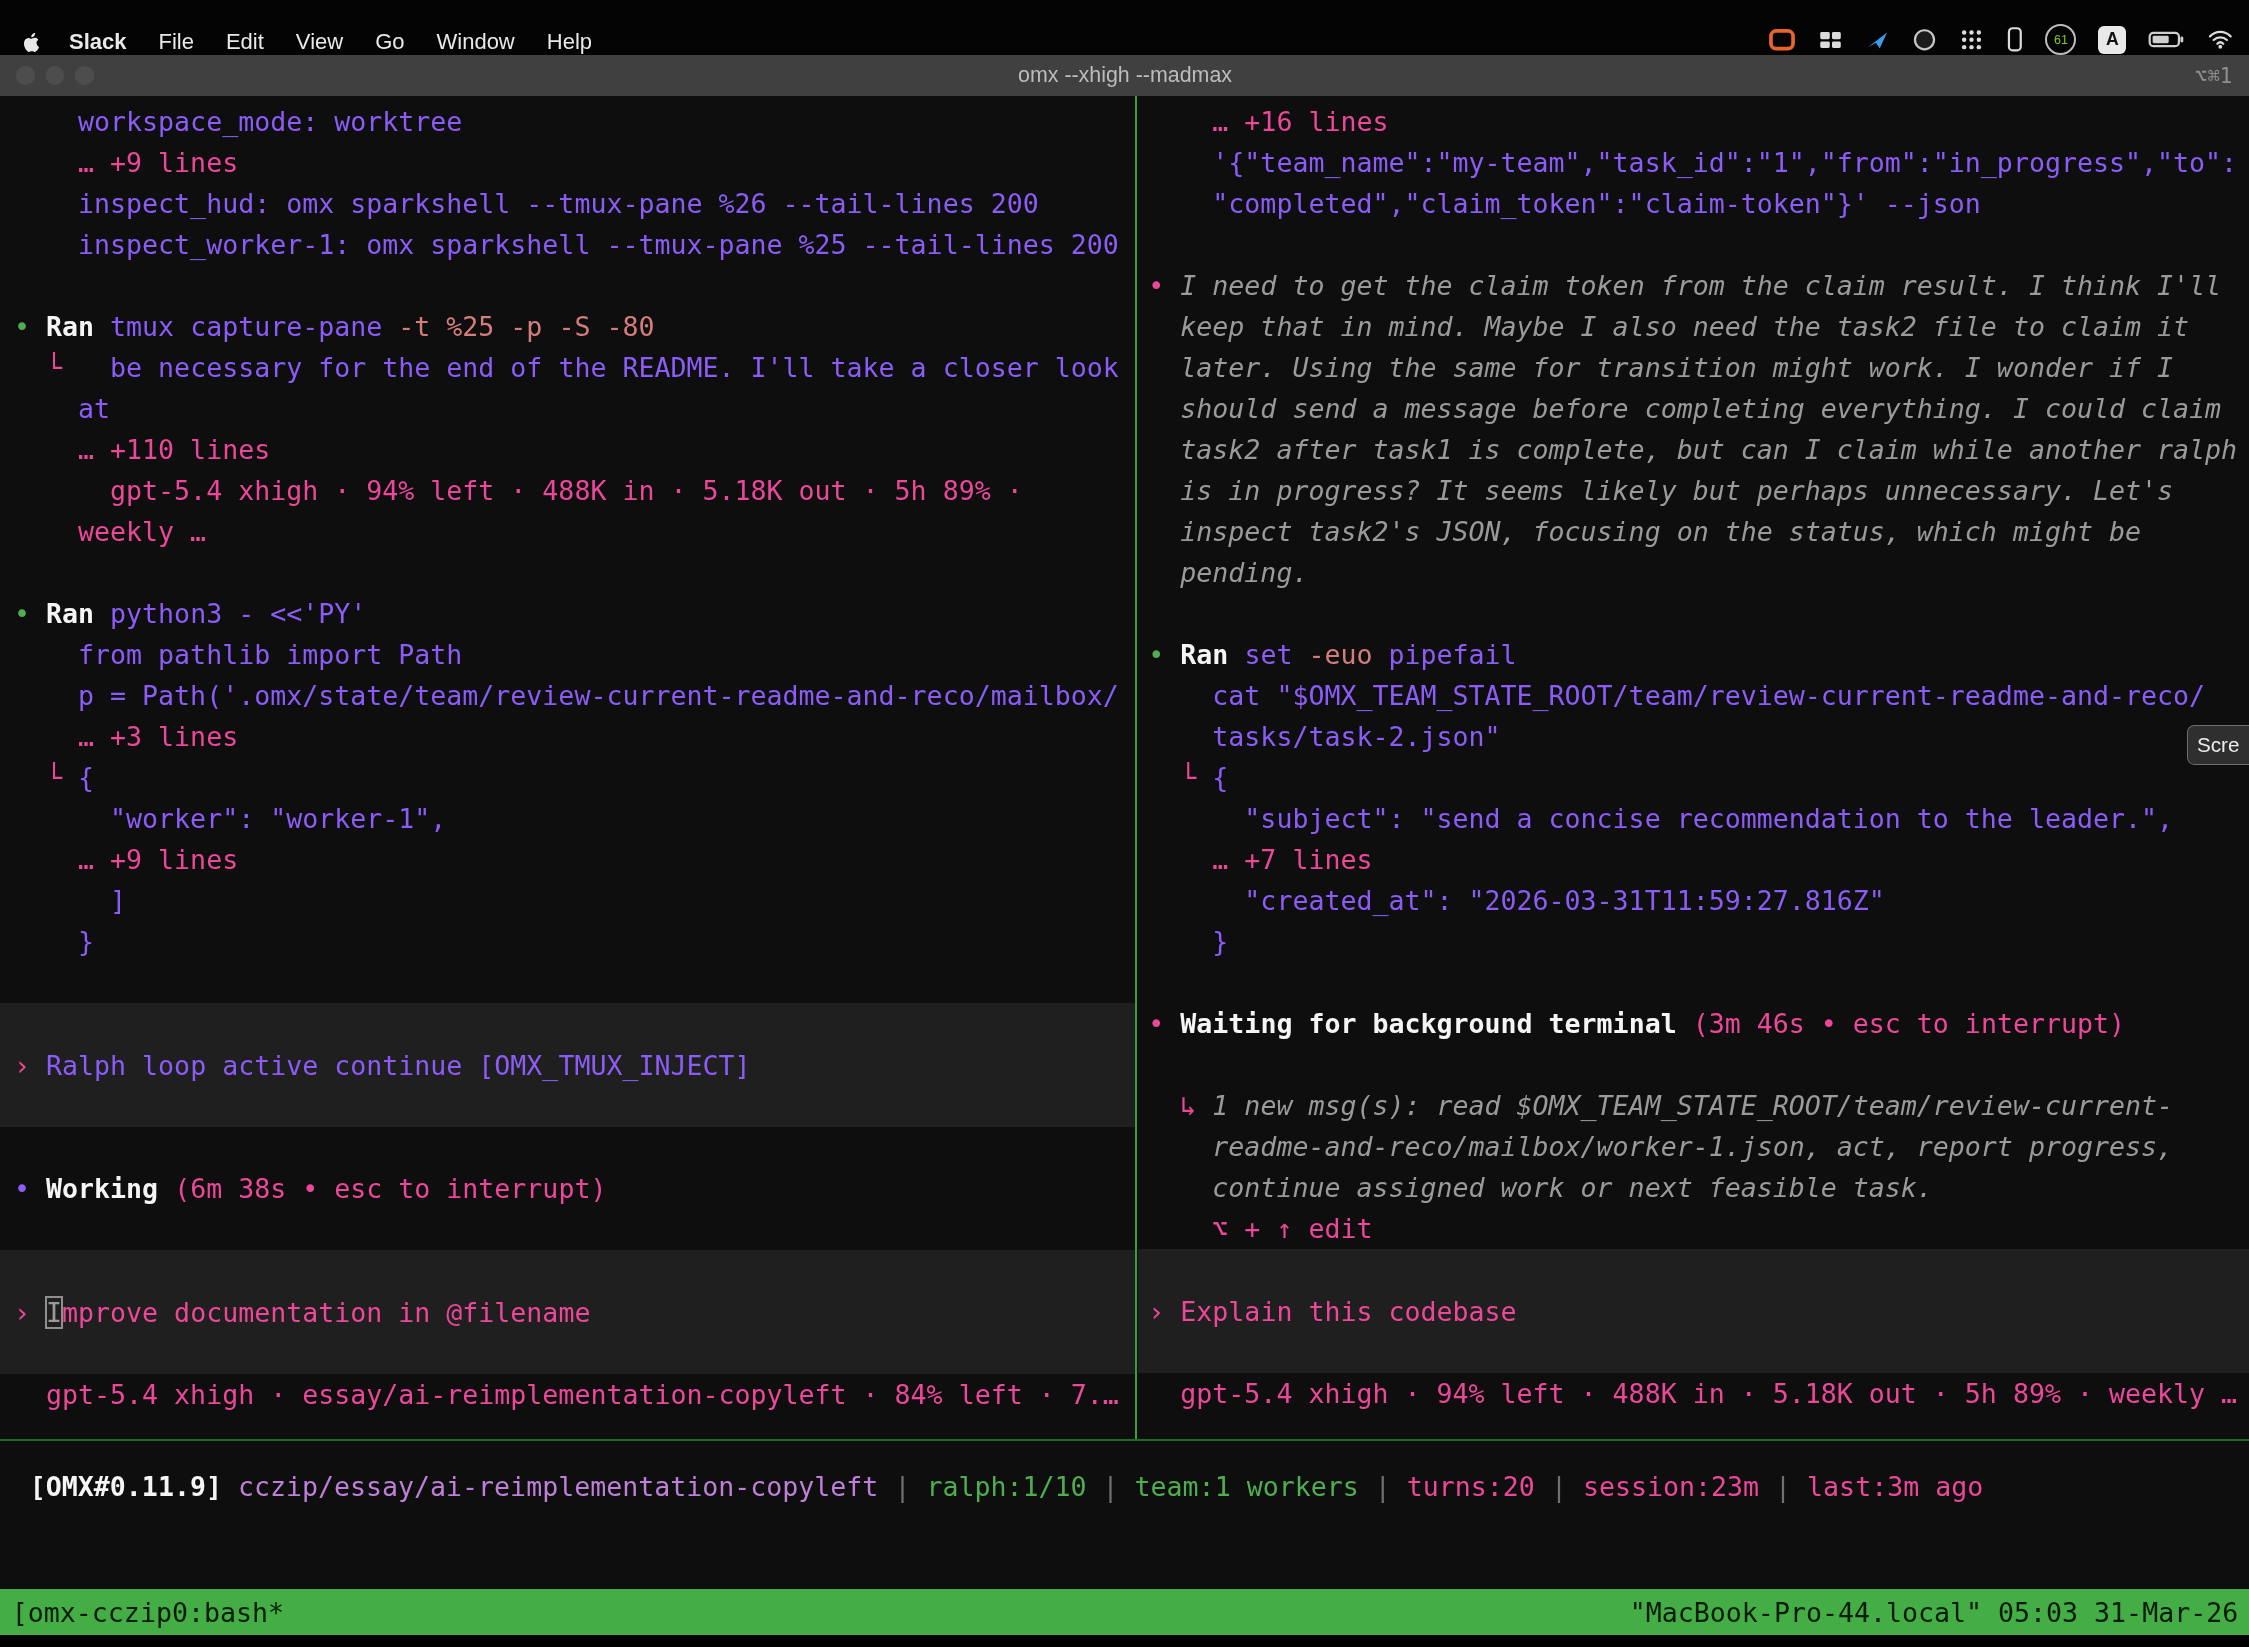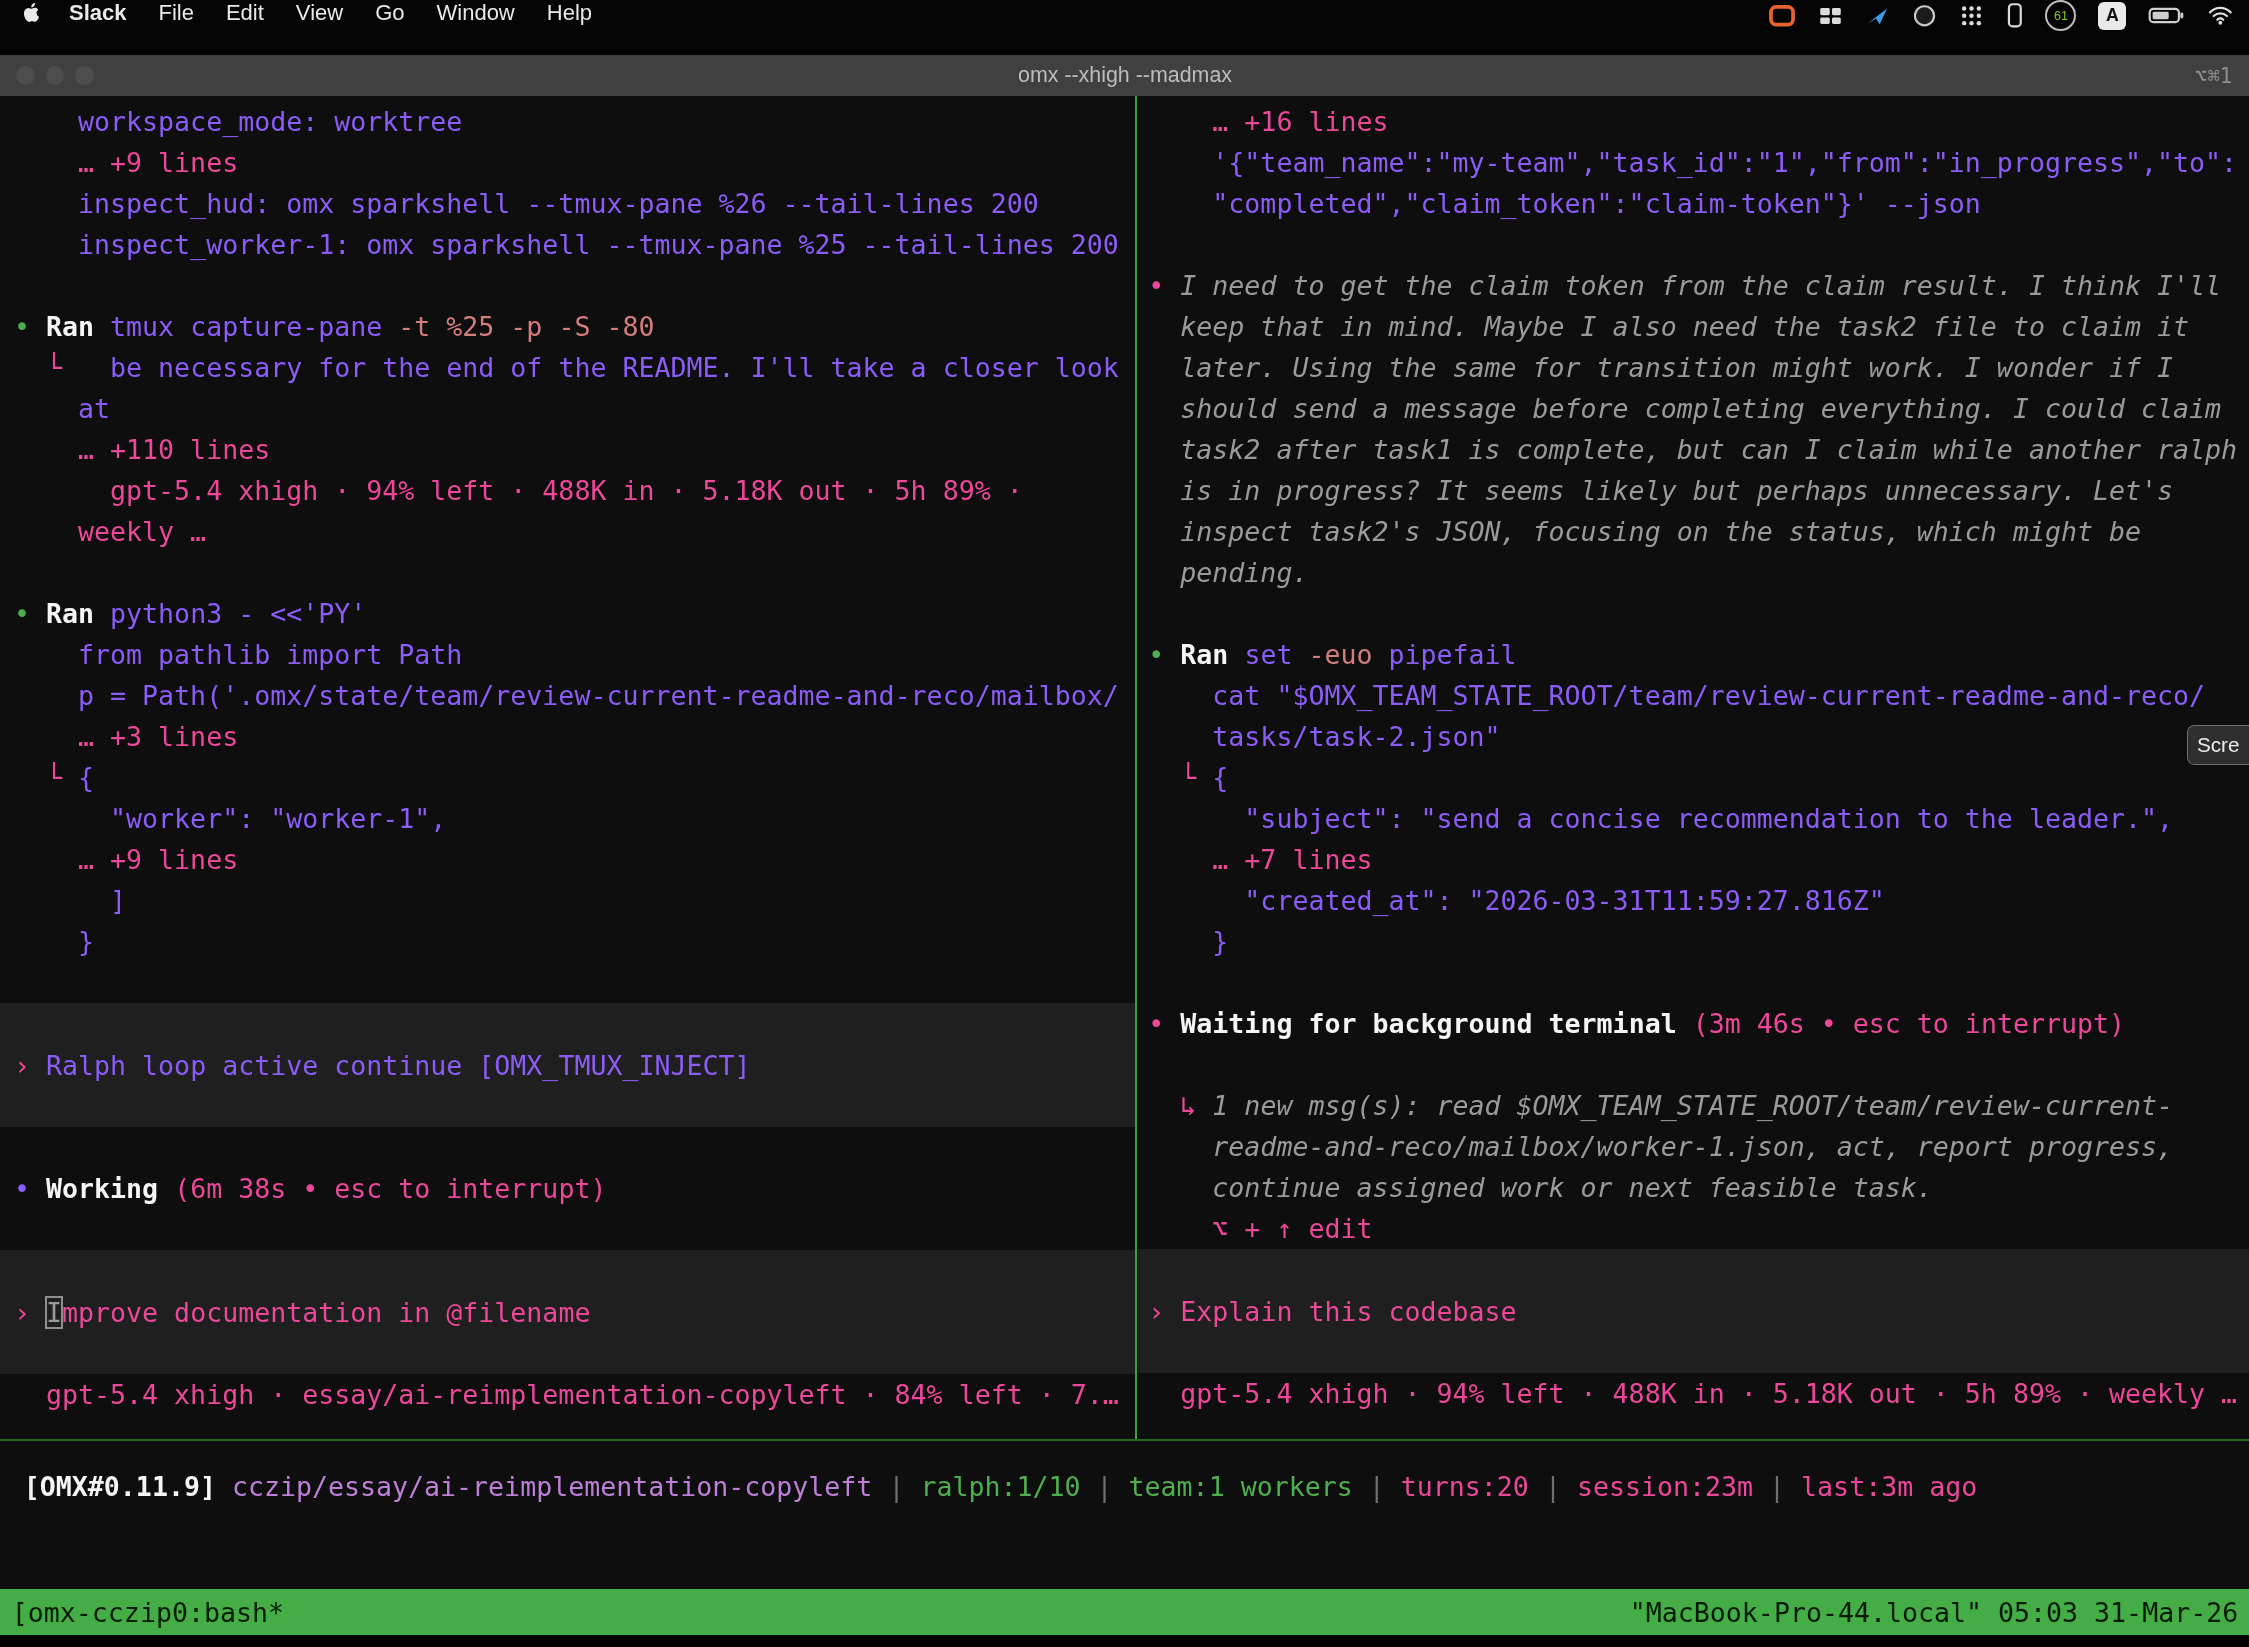--- a/index.html
+++ b/index.html
@@ -1,21 +1,21 @@
 <!DOCTYPE html>
 <html style="font-size:11.8px"><head>
 <meta charset="utf-8">
 <style>
   *{margin:0;padding:0;box-sizing:border-box}
   html,body{width:2250px;height:1648px;background:#000;overflow:hidden;position:relative;
     font-family:"DejaVu Sans Mono",monospace}
 
   
   .menubar{position:absolute;top:0;left:0;width:2250px;height:55px;background:#040404;
-    display:flex;align-items:flex-start;padding-left:20.7px;color:#e9e9e9;
+    display:flex;align-items:flex-end;padding-left:20.7px;color:#e9e9e9;
     font-family:"Liberation Sans",sans-serif;font-size:22px}
   .apple{display:flex;align-items:center;margin-right:10.3px}
   .mi{padding:0 16px;white-space:nowrap}
   .mi.app{font-weight:bold}
   .mright{margin-left:auto;display:flex;align-items:center;gap:22px;padding-right:16px}
   .micon{display:flex;align-items:center;justify-content:center}
   .inputsrc{width:28px;height:28px;background:#e9e9e9;color:#111;border-radius:5.9px;
     display:flex;align-items:center;justify-content:center;font-weight:bold;font-size:17.7px}
   .battring{width:31px;height:31px;border:2.2px solid #bdbdbd;border-radius:50%;
     display:flex;align-items:center;justify-content:center;font-size:12.5px;color:#84cc16}
@@ -35,21 +35,21 @@
   .pane-right{left:1138px;width:1112px}
   .tl{height:41px;line-height:41px;font-size:26.6px;white-space:pre;overflow:hidden}
   .pane-left .tl{padding-left:14px}
   .pane-right .tl{padding-left:10.3px}
   .band{height:124px;background:#1f1f1f;display:flex;align-items:center;
     font-size:26.6px;white-space:pre;overflow:hidden}
   .pane-left .band{padding-left:14px}
   .pane-right .band{padding-left:10.3px}
   .divider{position:absolute;left:1135px;top:0;width:2.2px;height:1343px;background:#39a039}
   .hline{position:absolute;top:1343px;left:0;width:2250px;height:1.5px;background:#226a22}
-  .statusline{position:absolute;top:1370px;left:12px;width:1987px}
+  .statusline{position:absolute;top:1370px;left:18px;width:1987px}
   .statusline .tl{padding-left:11.8px}
 
   
   .c-w{color:#8b5cf6}
   .c-b{color:#f5f5f5;font-weight:bold}
   .c-dim{color:#ec4899}
   .c-dim2{color:#6f6f6f}
   .c-it{color:#9a9a9a;font-style:italic}
   .c-grn{color:#4fae4f}
   .c-blue{color:#8b5cf6}

